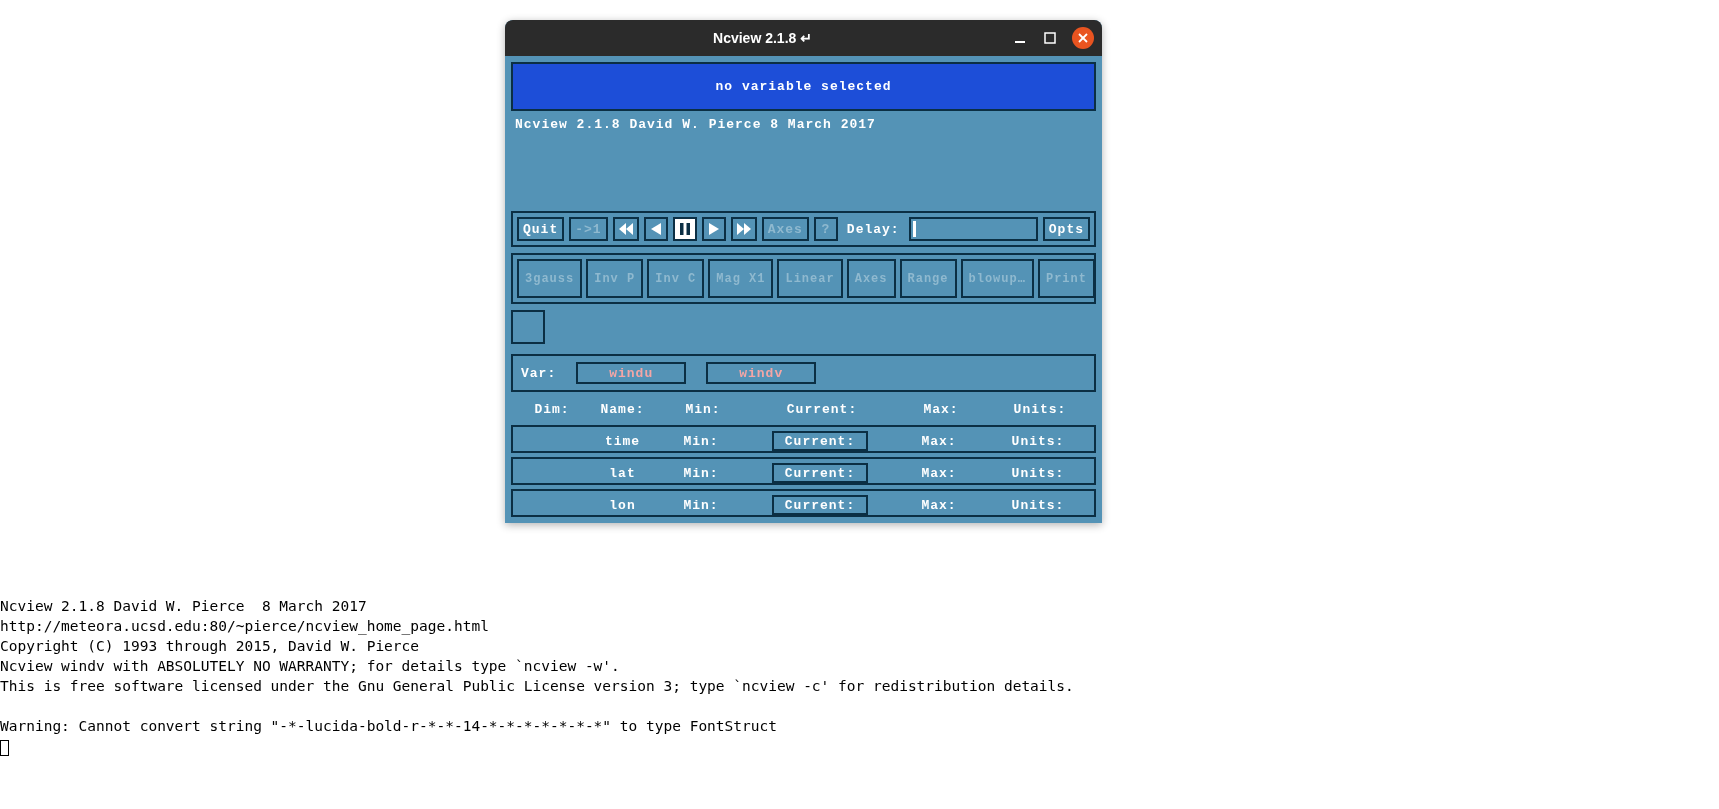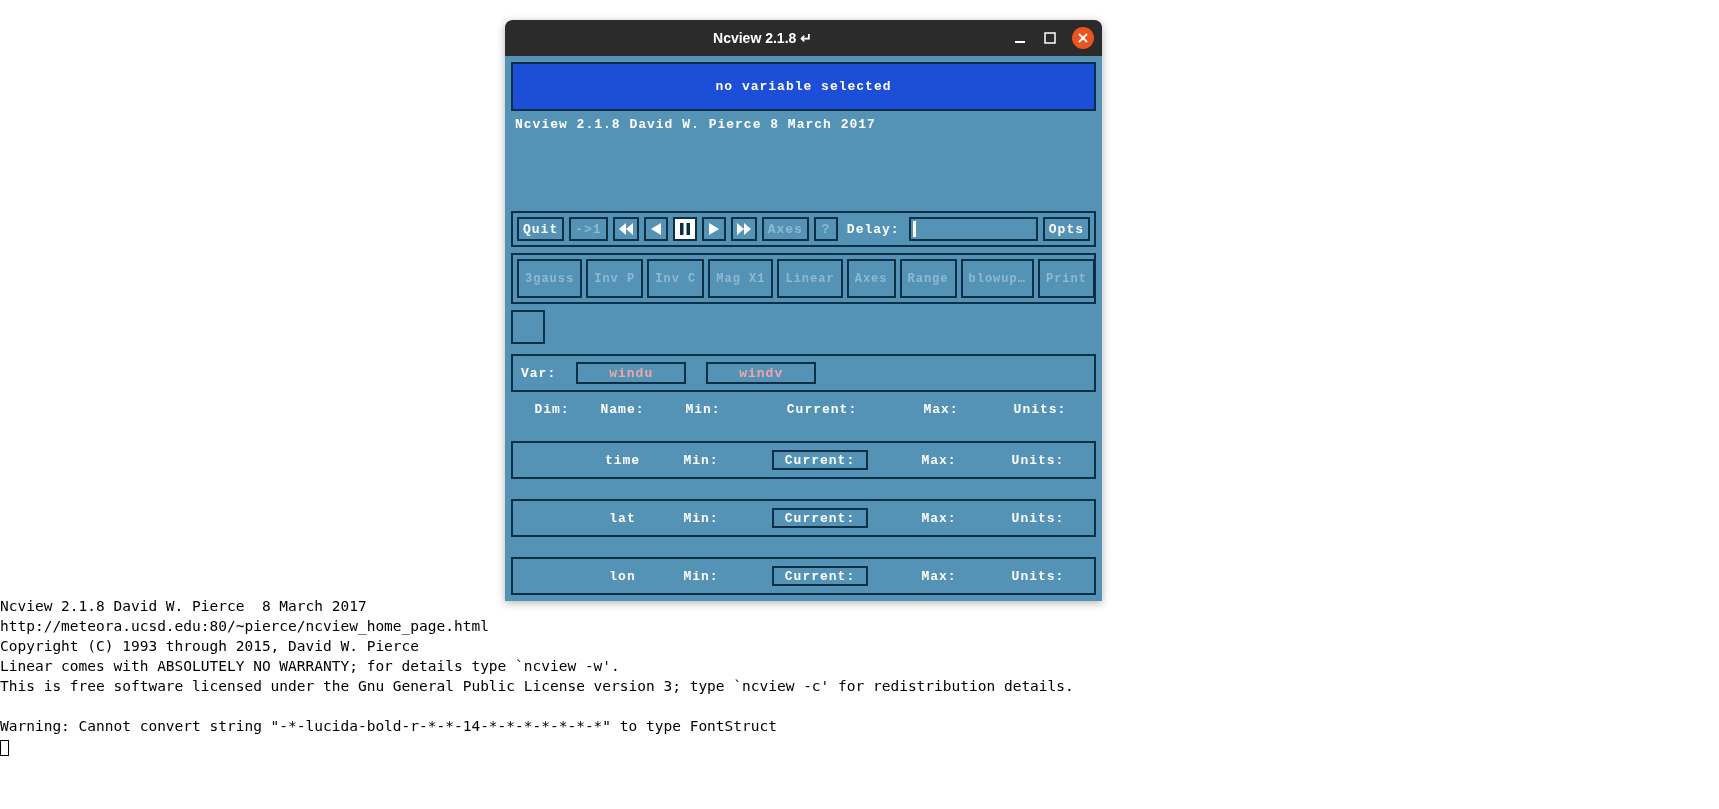--- a/index.html
+++ b/index.html
@@ -199,22 +199,22 @@
     font-family: "Courier New", monospace;
     font-weight: bold;
     letter-spacing: 1px;
     text-align: center;
     padding: 4px 6px;
     gap: 4px;
   }
   .dim-header { margin-top: 6px; }
   .dim-row {
     border: 2px solid #0b2f44;
-    margin-top: 20px;
-    height: 38px;
+    margin-top: 4px;
+    height: 28px;
   }
   .current-btn {
     border: 2px solid #0b2f44;
     padding: 1px 6px;
     display: inline-flex;
     justify-content: center;
     align-items: center;
     cursor: pointer;
     height: 20px;
     width: 96px;
@@ -366,17 +366,17 @@
       <div>Max:</div>
       <div>Units:</div>
     </div>
 
   </div>
 </div>
 
 <div class="terminal"><span>Ncview 2.1.8 David W. Pierce  8 March 2017</span>
 <span>http://meteora.ucsd.edu:80/~pierce/ncview_home_page.html</span>
 <span>Copyright (C) 1993 through 2015, David W. Pierce</span>
-<span>Linear comes with ABSOLUTELY NO WARRANTY; for details type `ncview -w'.</span>
+<span>Ncview windv with ABSOLUTELY NO WARRANTY; for details type `ncview -w'.</span>
 <span>This is free software licensed under the Gnu General Public License version 3; type `ncview -c' for redistribution details.</span>
 <span></span>
 <span>Warning: Cannot convert string "-*-lucida-bold-r-*-*-14-*-*-*-*-*-*-*" to type FontStruct</span>
 <span class="cursor-block"></span></div>
 
 </body></html>

